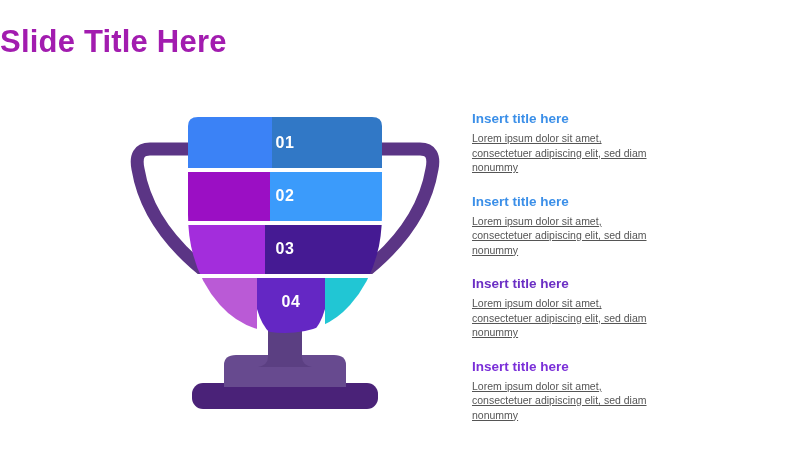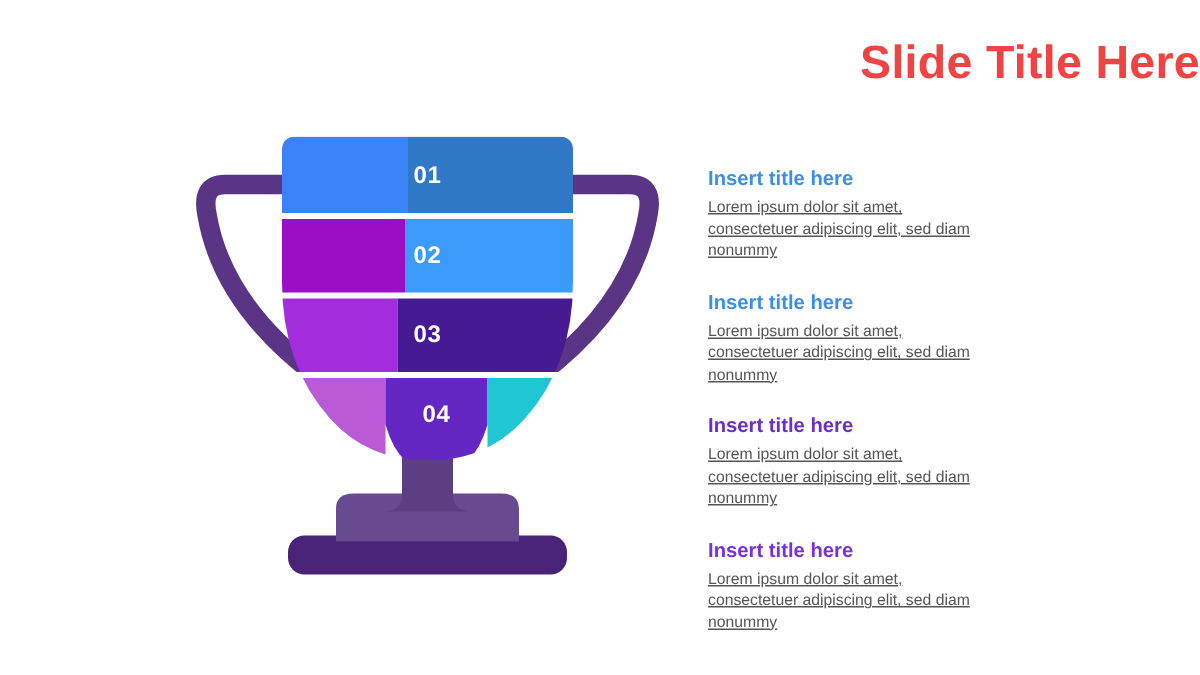--- a/index.html
+++ b/index.html
@@ -21,33 +21,33 @@
     height: 450px;
     background: #ffffff;
   }
 
   
   .slide-title {
     position: absolute;
     top: 22px;
     left: 0;
     width: 800px;
-    text-align: right;
+    text-align: left;
     font-size: 31px;
     font-weight: bold;
-    color: #ef4444;
+    color: #a21caf;
     letter-spacing: 0.2px;
     line-height: 40px;
   }
 
   
   .trophy {
     position: absolute;
     left: 120px;
-    top: 83px;
+    top: 109px;
     width: 330px;
     height: 310px;
   }
   .trophy svg {
     display: block;
   }
   .band-number {
     font-family: "Liberation Sans", sans-serif;
     font-size: 16px;
     font-weight: bold;

